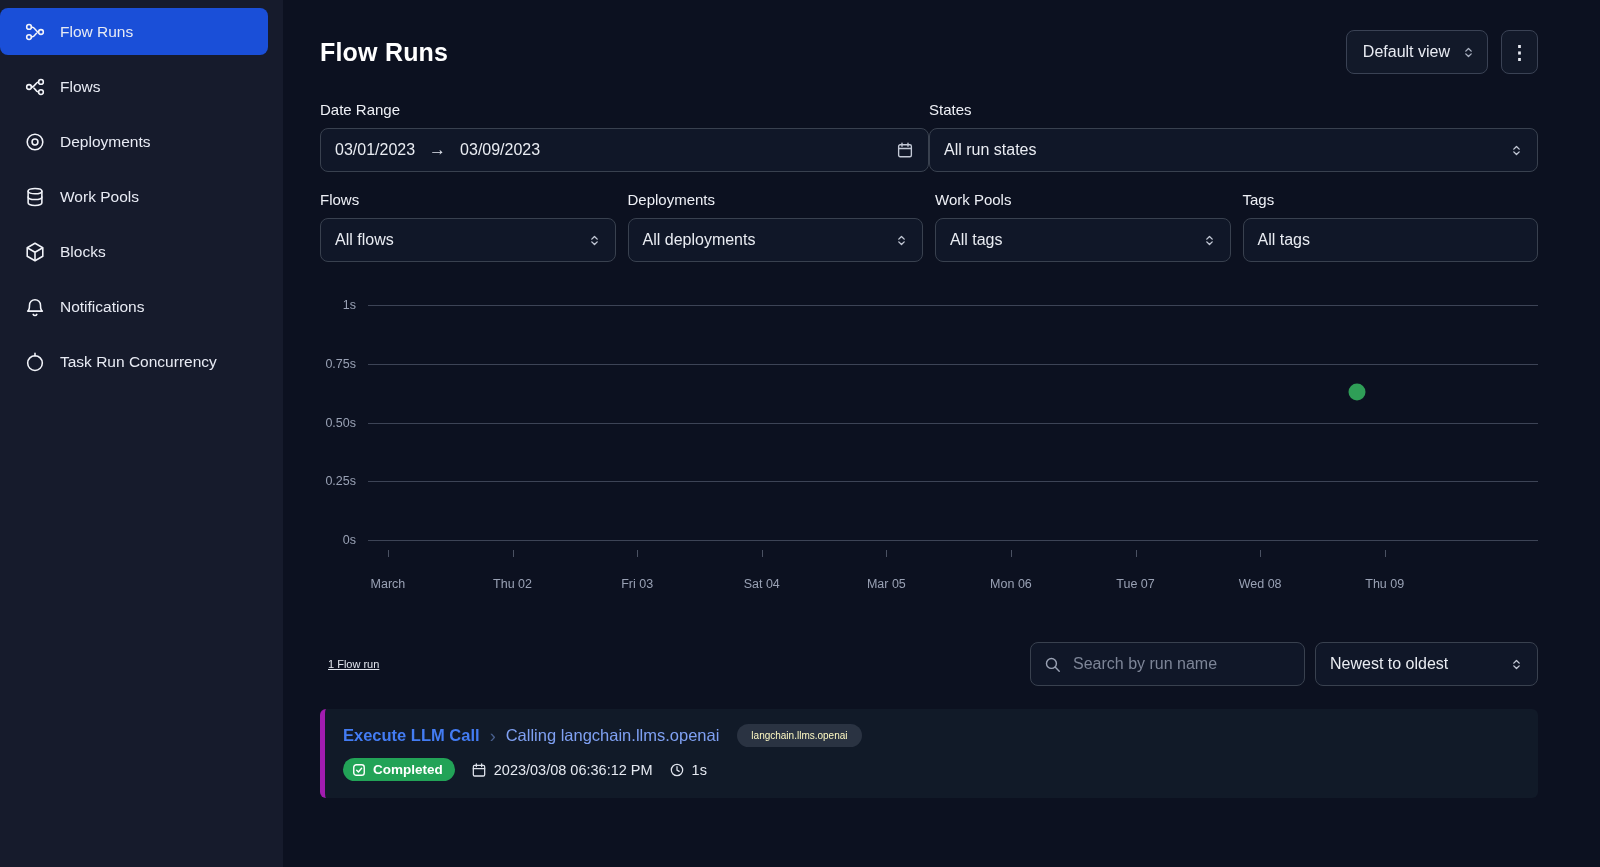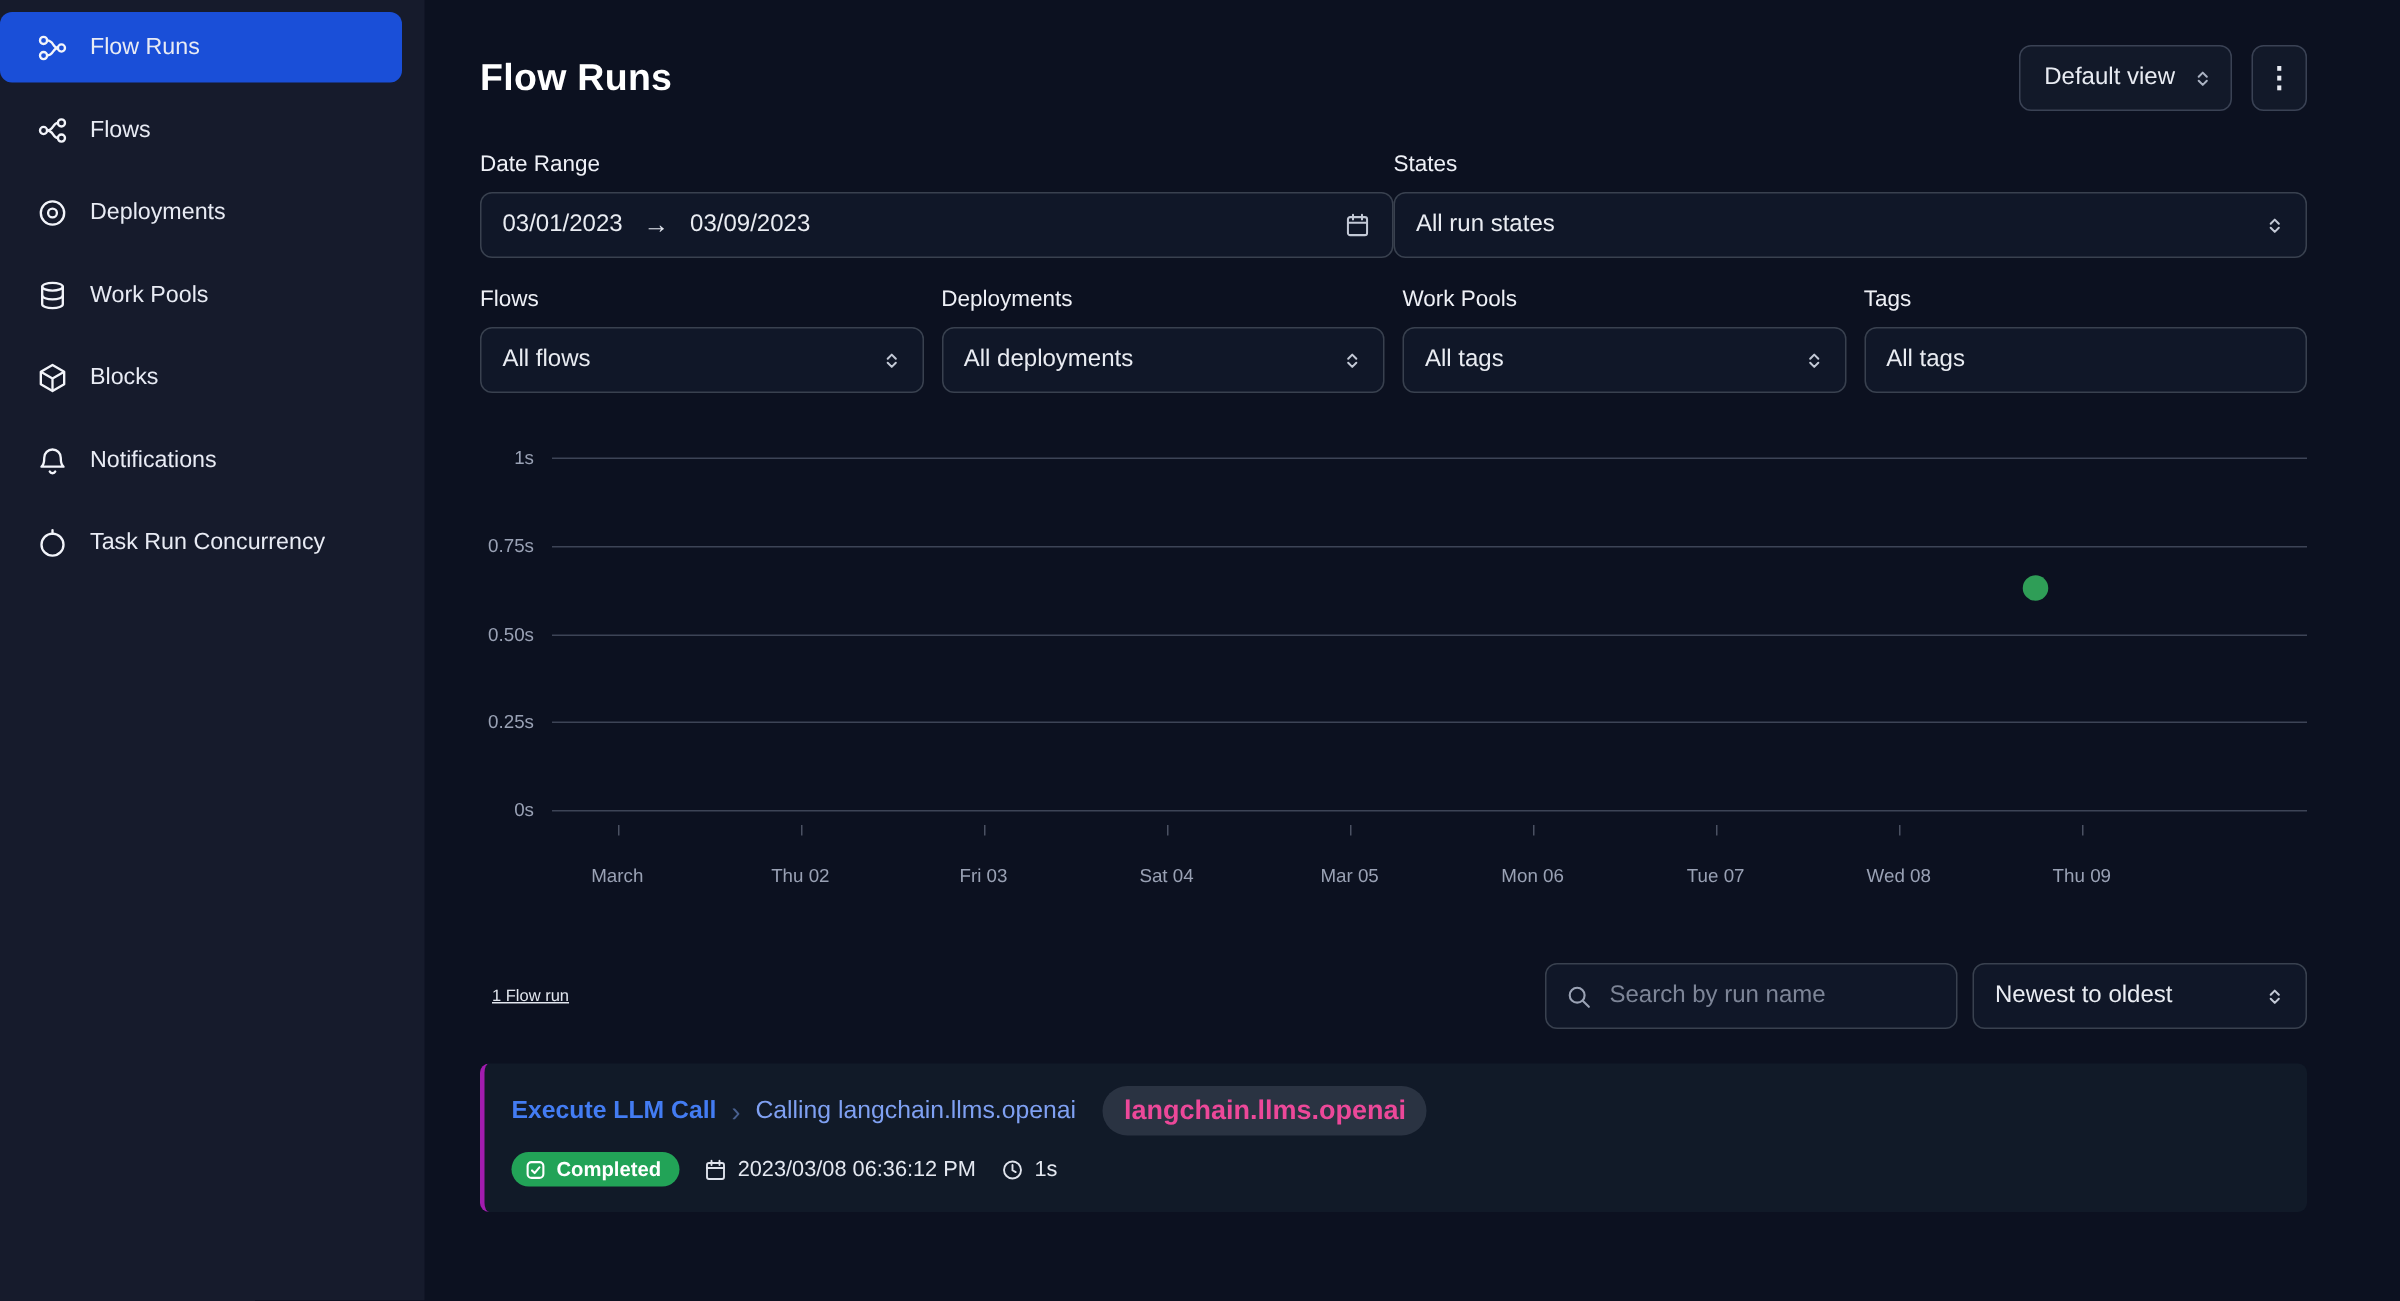--- a/index.html
+++ b/index.html
@@ -68,21 +68,21 @@
     font-size:12.5px; color:#99a1b4; white-space:nowrap;
   }
   .plot-wrap { flex:1; }
   .plot { position:relative; height:235px; }
   .gridline { position:absolute; left:0; right:0; height:1px; background:#3d4456; }
   .points-layer { position:absolute; inset:0; }
   .chart-dot {
     position:absolute; width:17px; height:17px; border-radius:50%;
     transform:translate(-50%, 50%); cursor:pointer;
   }
-  .x-axis { position:relative; height:58px; margin-top:10px;margin-left:24px; }
+  .x-axis { position:relative; height:58px; margin-top:10px; }
   .x-tick-mark { position:absolute; top:0; width:1px; height:7px; background:#4a5162; }
   .x-tick-label {
     position:absolute; top:27px; transform:translateX(-50%);
     font-size:12.5px; color:#99a1b4; white-space:nowrap;
   }
 
   
   .results-bar { display:flex; justify-content:space-between; align-items:center; margin-top:34px; }
   .run-count { font-size:11px; color:#e2e6ee; padding-left:8px;text-decoration:underline; }
   .results-controls { display:flex; gap:10px; align-items:flex-start; }
@@ -95,29 +95,29 @@
     flex:1; background:transparent; border:none; outline:none;
     font-family:"Liberation Sans", sans-serif;
     font-size:16px; color:#e9ecf2; min-width:0;
   }
   .search-box input::placeholder { color:#7d8597; }
   .sort-select { width:223px; }
 
   
   .run-card {
     margin-top:23px; background:#111a28; border-radius:6px;
-    border-left:3px solid #a21caf; padding:15px 20px 17px 18px;
+    border-left:5px solid #a21caf; padding:15px 20px 17px 18px;
   }
   .run-card-row1 { display:flex; align-items:center; gap:10px; }
   .flow-link { color:#437cf3; font-weight:700; font-size:16.5px; cursor:pointer; text-decoration:none; }
   .breadcrumb-sep { color:#49608f; font-size:18px; line-height:1; }
   .run-link { color:#7fa0f2; font-size:16.5px; cursor:pointer; text-decoration:none; }
   .tag-chip {
-    margin-left:8px; background:#2a3342; color:#ec4899;
-    border-radius:999px; padding:6px 14px; font-size:18px; cursor:pointer;font-weight:bold;
+    margin-left:8px; background:#2a3342; color:#fef9c3;
+    border-radius:999px; padding:6px 14px; font-size:10px; cursor:pointer;
   }
   .run-card-row2 { display:flex; align-items:center; gap:16px; margin-top:11px; font-size:14.5px; color:#e4e8f0; }
   .state-badge {
     display:flex; align-items:center; gap:7px;
     background:#22a357; color:#ffffff; font-weight:600; font-size:13.5px;
     padding:4px 12px 4px 9px; border-radius:999px; cursor:pointer;
   }
   .meta-item { display:flex; align-items:center; gap:7px; }
   .meta-icon { color:#dfe3ec; }
 </style>

